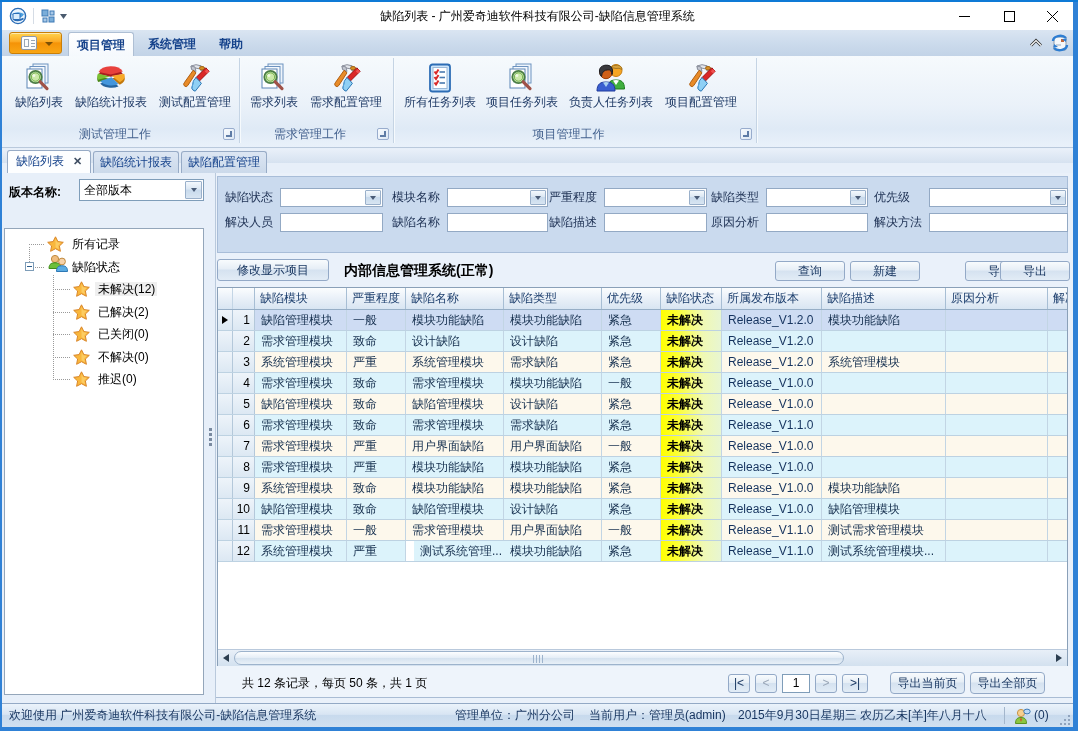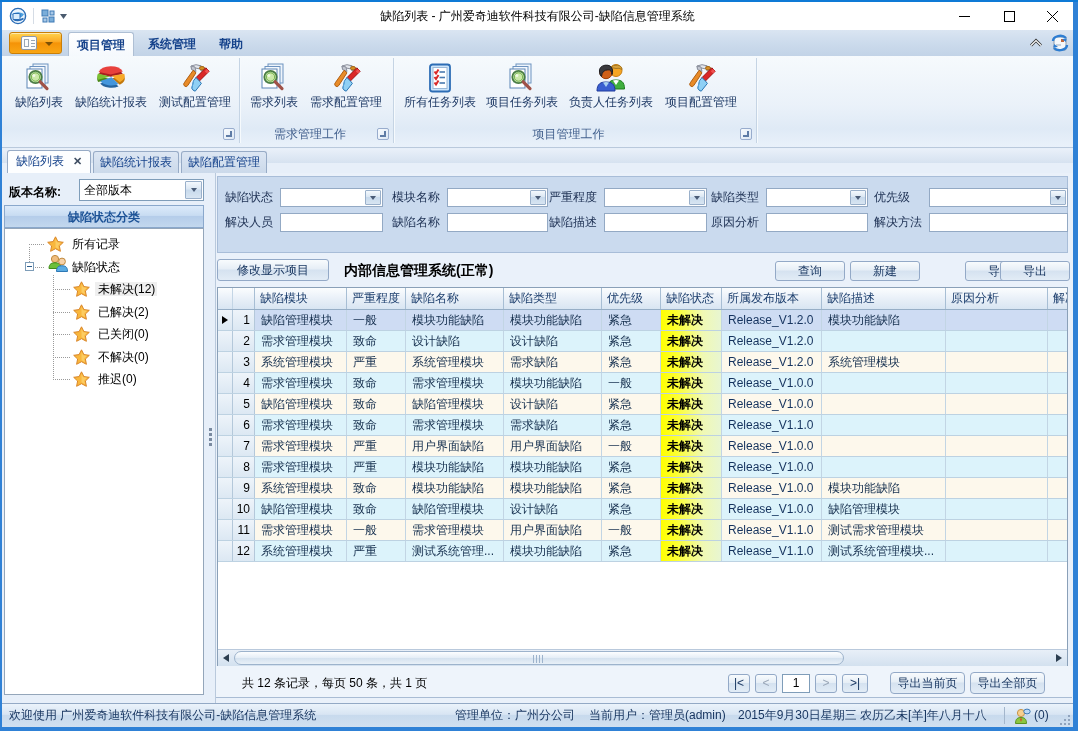--- a/index.html
+++ b/index.html
@@ -290,20 +290,21 @@
       <path d="M21 4 L24.5 4.8 L27.5 8.2 L22 9 Z" fill="#b6bac4" stroke="#8a8f9c"></path>
       <ellipse cx="23" cy="6.2" rx="2.5" ry="1.7" fill="#d88f28" stroke="#a86a12"></ellipse>
       <path d="M14.2 8.2 L17 10.8 L8.8 23.5 Q7.2 25.6 5.4 23.9 Q3.7 22.2 5.6 20.3 Z" fill="#e88b28" stroke="#b05e10"></path>
       <path d="M26.8 5.8 L30.2 9.2 L20.4 19 L17 15.6 Z" fill="#da2727" stroke="#9e1414"></path>
       <path d="M30.2 9.2 L28 11.4 L25.8 9.2 L28 7 Z" fill="#ef5050"></path>
       <path d="M20.4 19 L17 15.6 L14.6 18.6 L12.8 26.2 Q13.6 28.6 16.2 29.2 L22.4 21.4 Z" fill="#8fd0f5" stroke="#2d78b5"></path>
       <path d="M14.6 18.6 L12.8 26.2" stroke="#5aa5dd" fill="none"></path>
     </svg>
           <span class="lbl">测试配置管理</span>
         </div>
+        <div class="rgroup-label" style="left:3px;width:220px">测试管理工作</div>
         <div class="launcher" style="left:221px"></div>
         <div class="rgroup-sep" style="left:237px"></div>
         <div class="rbtn" style="left:243px;width:58px">
         <svg width="32" height="32" viewBox="0 0 32 32">
       <rect x="10" y="2" width="15" height="19" fill="#eef4fb" stroke="#6d93c0"></rect>
       <rect x="7" y="4.5" width="15" height="19" fill="#f4f8fd" stroke="#6d93c0"></rect>
       <rect x="4" y="7" width="15" height="19" fill="#fff" stroke="#5c85b5"></rect>
       <line x1="7" y1="11" x2="16" y2="11" stroke="#b6cde4"></line>
       <line x1="7" y1="14" x2="16" y2="14" stroke="#b6cde4"></line>
       <line x1="7" y1="17" x2="16" y2="17" stroke="#b6cde4"></line>
@@ -403,21 +404,20 @@
       </div>
 
     <div id="main">
 
       <div id="sidebar">
         <span id="version-label">版本名称:</span>
         <div id="version-combo">
           <span class="val">全部版本</span>
           <span class="dd-btn"></span>
         </div>
-        <div id="tree-header">缺陷状态分类</div>
         <div id="tree-box">
             <div class="tree-dots-v" style="left:24px;top:18px;height:15px"></div>
             <div class="tree-dots-v" style="left:48px;top:46px;height:105px"></div>
             <div class="tree-dots-h" style="left:24px;top:15px;width:16px"></div>
             <div style="position:absolute;left:42px;top:7px"><svg width="17" height="16" viewBox="0 0 17 16">
     <path d="M8.5 0.8 L10.9 5.6 L16.3 6.3 L12.4 10 L13.4 15.3 L8.5 12.7 L3.6 15.3 L4.6 10 L0.7 6.3 L6.1 5.6 Z" fill="#f9b73c" stroke="#d9862a" stroke-width="1"></path>
     <path d="M8.5 2.8 L10.2 6.3 L14 6.8 L11.2 9.4 L12 13.2 L8.5 11.3 Z" fill="#fccc62"></path>
   </svg></div>
             <div class="tree-item" style="left:64px;top:6px"><span class="cnt">所有记录</span></div>
             <div class="tree-dots-h" style="left:24px;top:38px;width:16px"></div>
@@ -694,21 +694,21 @@
                 <div class="g-cell" style="left:604px;width:124px">测试需求管理模块</div>
                 <div class="g-cell" style="left:728px;width:102px"></div>
                 <div class="g-cell" style="left:830px;width:60px"></div>
                 <div class="rowline"></div>
               </div>
               <div class="g-row even" style="top:253px">
                 <div class="g-rowhead"></div>
                 <div class="g-rownum">12</div>
                 <div class="g-cell" style="left:37px;width:92px">系统管理模块</div>
                 <div class="g-cell" style="left:129px;width:59px">严重</div>
-                <div class="g-cell" style="left:188px;width:98px">测试系统管理...</div>
+                <div class="g-cell" style="left:196px;width:98px">测试系统管理...</div>
                 <div class="g-cell" style="left:286px;width:98px">模块功能缺陷</div>
                 <div class="g-cell" style="left:384px;width:59px">紧急</div>
                 <div class="g-cell status" style="left:443px;width:61px">未解决</div>
                 <div class="g-cell release" style="left:504px;width:100px">Release_V1.1.0</div>
                 <div class="g-cell" style="left:604px;width:124px">测试系统管理模块...</div>
                 <div class="g-cell" style="left:728px;width:102px"></div>
                 <div class="g-cell" style="left:830px;width:60px"></div>
                 <div class="rowline"></div>
               </div>
             </div>

